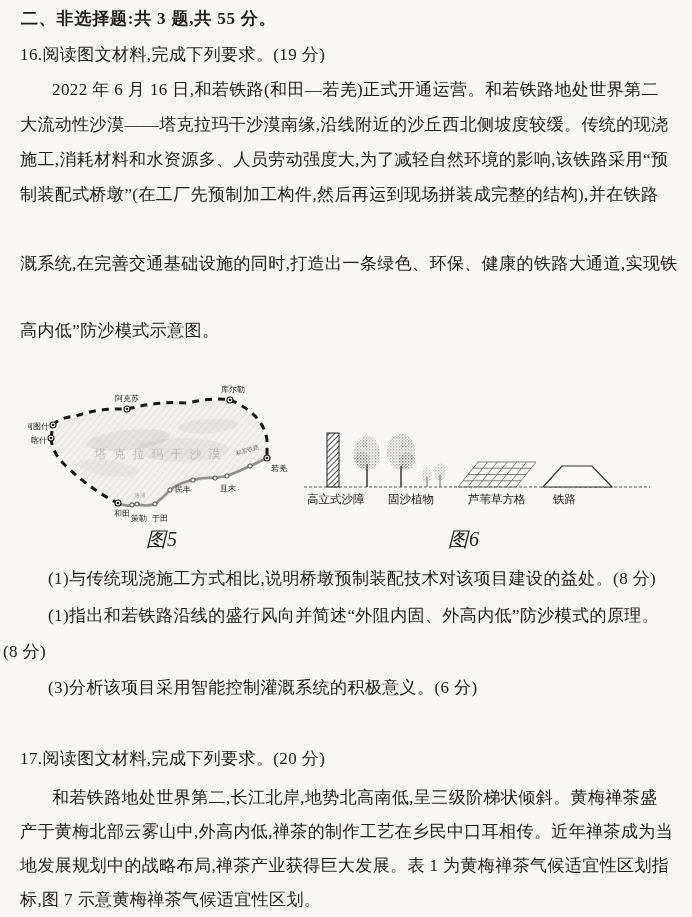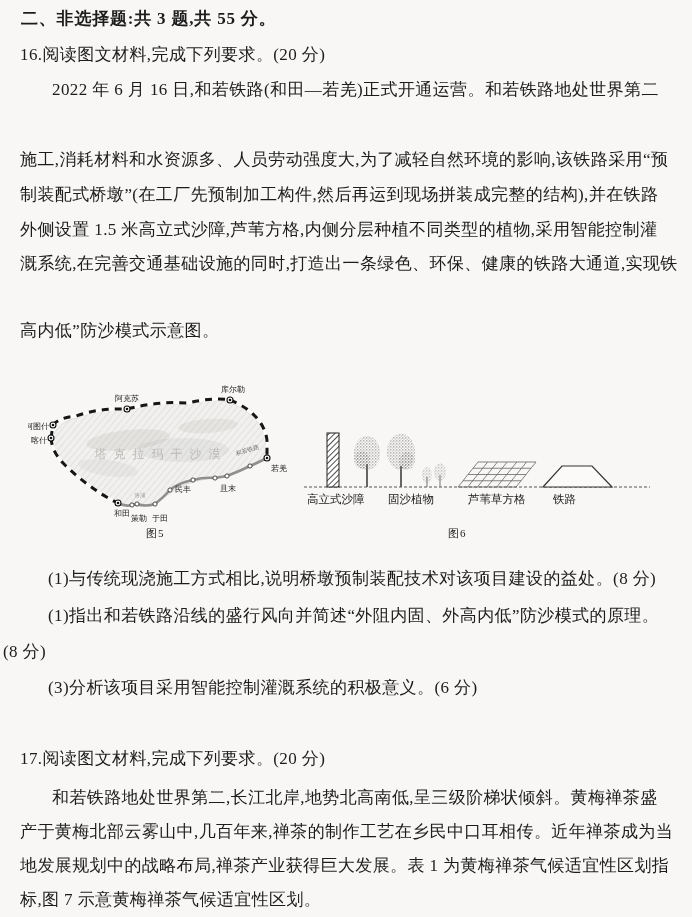--- a/index.html
+++ b/index.html
@@ -4,35 +4,35 @@
 <style>
   html,body{margin:0;padding:0;background:#e9e9e7;}
   #page{
     position:relative;width:692px;height:917px;margin:0 auto;
     background:#f8f7f5;overflow:hidden;
     font-family:"Liberation Serif","DejaVu Serif",serif;
     color:#1c1c1c;
   }
   .tl{position:absolute;white-space:nowrap;font-size:17px;line-height:22px;letter-spacing:.4px;}
   .bold{font-weight:700;letter-spacing:.8px;}
-  .cap{position:absolute;font-size:11px;letter-spacing:1px;}
+  .cap{position:absolute;font-size:20px;letter-spacing:1px;font-style:italic;}
   svg text{font-family:"Liberation Serif","DejaVu Serif",serif;}
 </style>
 </head>
 <body>
 
 <div id="page">
 
   <div class="tl bold" style="left:21px;top:8px">二、非选择题:共 3 题,共 55 分。</div>
 
-  <div class="tl" style="left:20px;top:44px">16.阅读图文材料,完成下列要求。(20 分)</div>
+  <div class="tl" style="left:20px;top:44px">16.阅读图文材料,完成下列要求。(19 分)</div>
   <div class="tl" style="left:52px;top:79px">2022 年 6 月 16 日,和若铁路(和田—若羌)正式开通运营。和若铁路地处世界第二</div>
+  <div class="tl" style="left:20px;top:114px">大流动性沙漠——塔克拉玛干沙漠南缘,沿线附近的沙丘西北侧坡度较缓。传统的现浇</div>
   <div class="tl" style="left:20px;top:149px">施工,消耗材料和水资源多、人员劳动强度大,为了减轻自然环境的影响,该铁路采用“预</div>
   <div class="tl" style="left:20px;top:184px">制装配式桥墩”(在工厂先预制加工构件,然后再运到现场拼装成完整的结构),并在铁路</div>
-  <div class="tl" style="left:20px;top:219px">外侧设置 1.5 米高立式沙障,芦苇方格,内侧分层种植不同类型的植物,采用智能控制灌</div>
   <div class="tl" style="left:20px;top:253px">溉系统,在完善交通基础设施的同时,打造出一条绿色、环保、健康的铁路大通道,实现铁</div>
   <div class="tl" style="left:20px;top:320px">高内低”防沙模式示意图。</div>
 
   <svg style="position:absolute;left:28px;top:368px" width="262" height="162" viewBox="0 0 262 162">
     <defs>
       <pattern id="desertHatch" width="5" height="5" patternUnits="userSpaceOnUse" patternTransform="rotate(40)">
         <rect width="5" height="5" fill="#f1f0ee"></rect>
         <line x1="0" y1="0" x2="0" y2="5" stroke="#d9d8d5" stroke-width="1.2"></line>
       </pattern>
     </defs>
@@ -167,17 +167,17 @@
   </svg>
   <div class="cap" style="left:448px;top:526px">图6</div>
 
   <div class="tl" style="left:48px;top:568px">(1)与传统现浇施工方式相比,说明桥墩预制装配技术对该项目建设的益处。(8 分)</div>
   <div class="tl" style="left:48px;top:605px">(1)指出和若铁路沿线的盛行风向并简述“外阻内固、外高内低”防沙模式的原理。</div>
   <div class="tl" style="left:3px;top:641px">(8 分)</div>
   <div class="tl" style="left:48px;top:677px">(3)分析该项目采用智能控制灌溉系统的积极意义。(6 分)</div>
 
   <div class="tl" style="left:20px;top:748px">17.阅读图文材料,完成下列要求。(20 分)</div>
   <div class="tl" style="left:52px;top:787px">和若铁路地处世界第二,长江北岸,地势北高南低,呈三级阶梯状倾斜。黄梅禅茶盛</div>
-  <div class="tl" style="left:20px;top:821px">产于黄梅北部云雾山中,几百年来,禅茶的制作工艺在乡民中口耳相传。近年禅茶成为当</div>
+  <div class="tl" style="left:20px;top:821px">产于黄梅北部云雾山中,外高内低,禅茶的制作工艺在乡民中口耳相传。近年禅茶成为当</div>
   <div class="tl" style="left:20px;top:855px">地发展规划中的战略布局,禅茶产业获得巨大发展。表 1 为黄梅禅茶气候适宜性区划指</div>
   <div class="tl" style="left:20px;top:889px">标,图 7 示意黄梅禅茶气候适宜性区划。</div>
 
 </div>
 
 </body></html>

